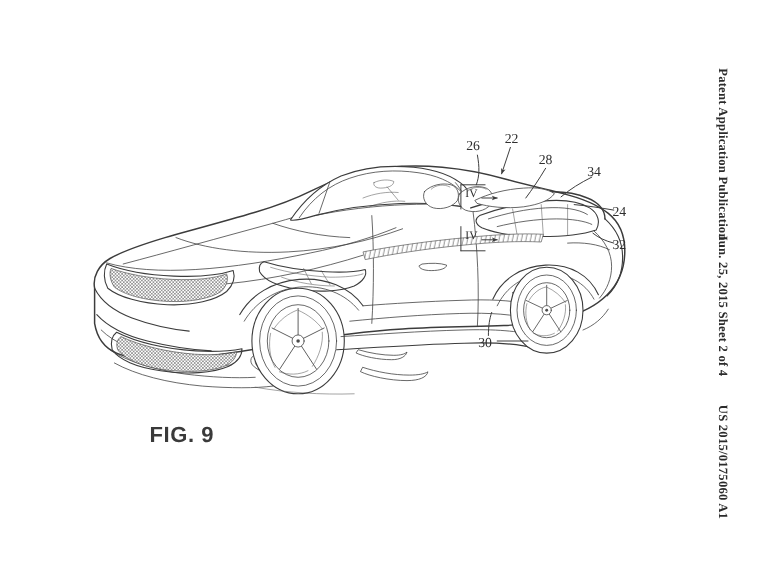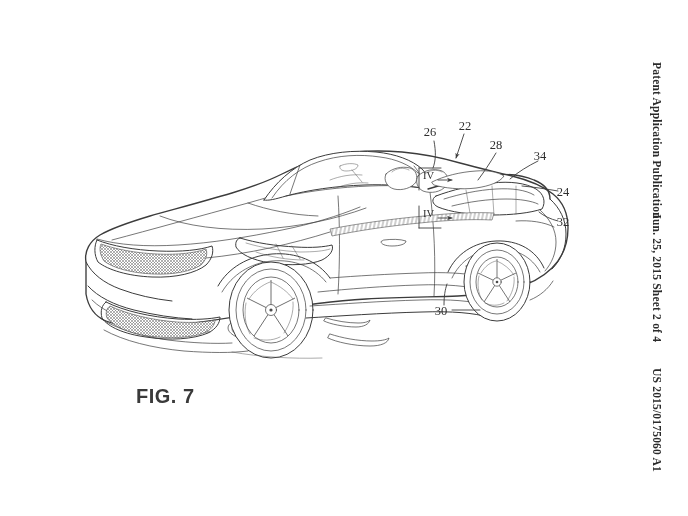--- a/index.html
+++ b/index.html
@@ -104,21 +104,21 @@
 <body>
 
 <div id="page">
 
   <div id="header-strip">
     <div class="vtext" id="pub-title">Patent Application Publication</div>
     <div class="vtext" id="pub-date">Jun. 25, 2015   Sheet 2 of 4</div>
     <div class="vtext" id="pub-number">US 2015/0175060 A1</div>
   </div>
 
-  <div id="fig-label">FIG. 7</div>
+  <div id="fig-label">FIG. 9</div>
 
   <div id="drawing">
   <svg width="688" height="516" viewBox="0 0 688 516" xmlns="http://www.w3.org/2000/svg">
 
     <defs>
 
       <pattern id="mesh" width="3" height="3" patternUnits="userSpaceOnUse">
         <rect width="3" height="3" fill="#ffffff"></rect>
         <path d="M0 0 L3 3 M3 0 L0 3" stroke="#6e6e6e" stroke-width="0.55"></path>
       </pattern>

